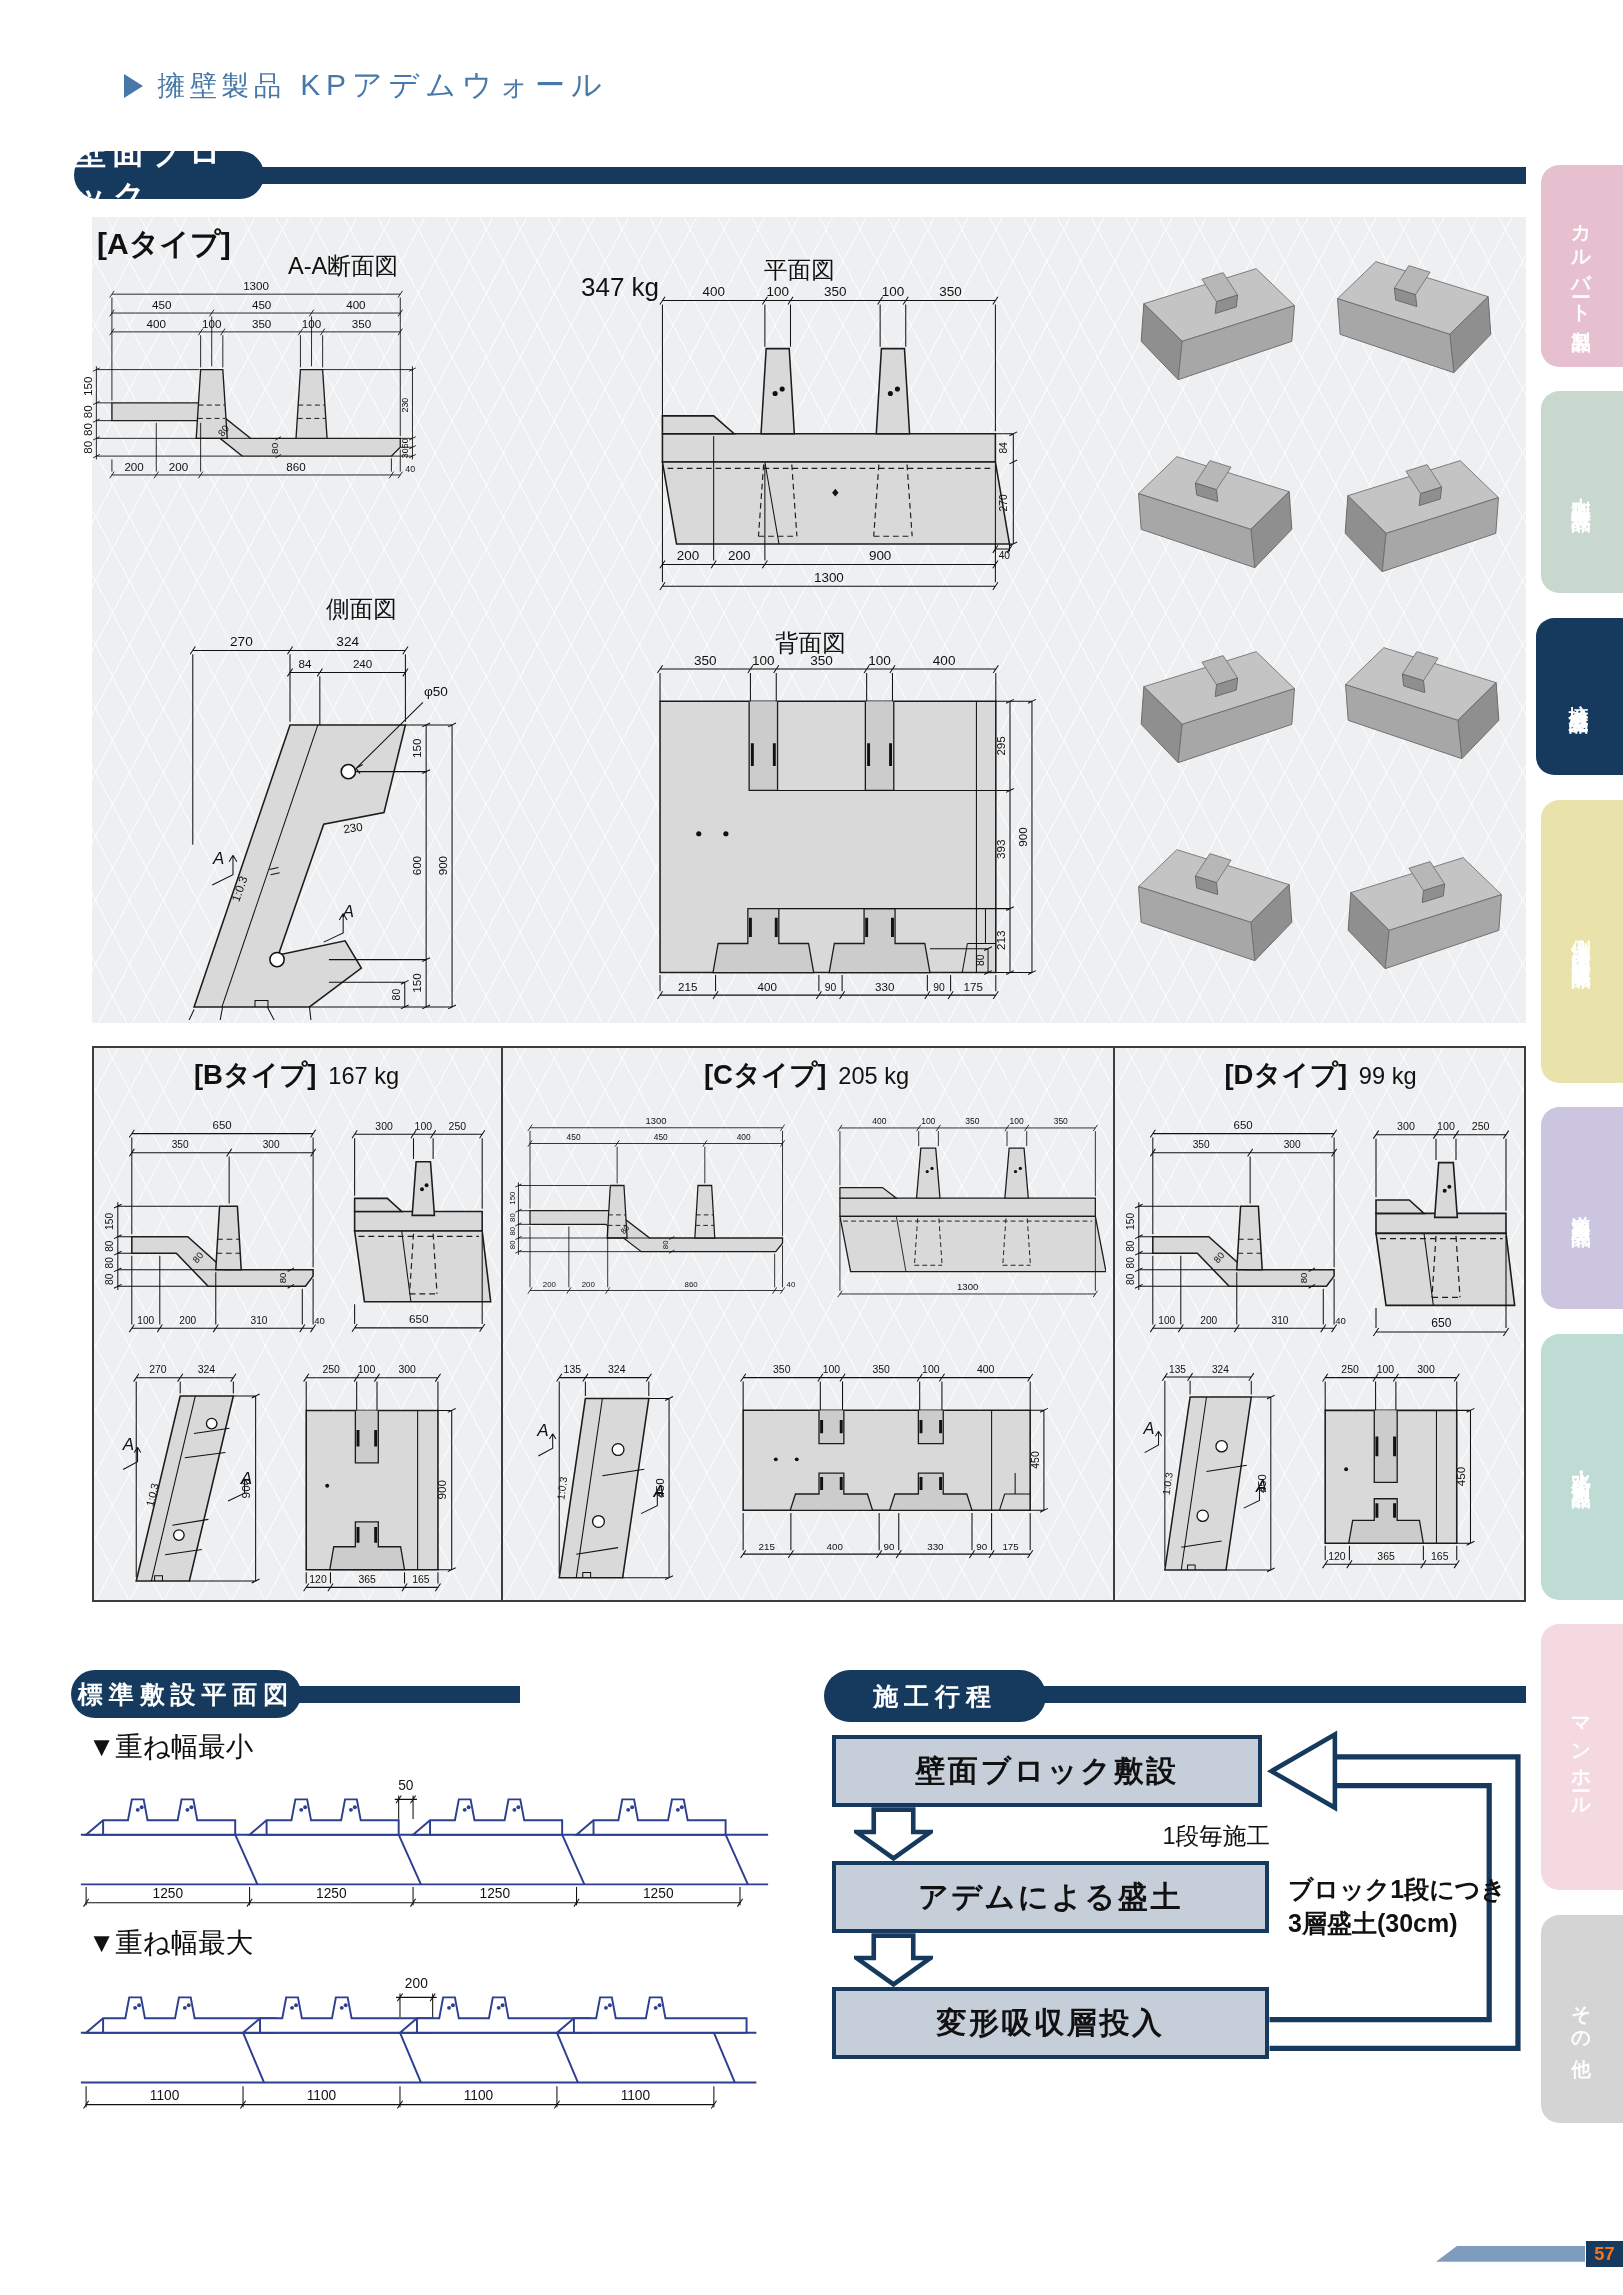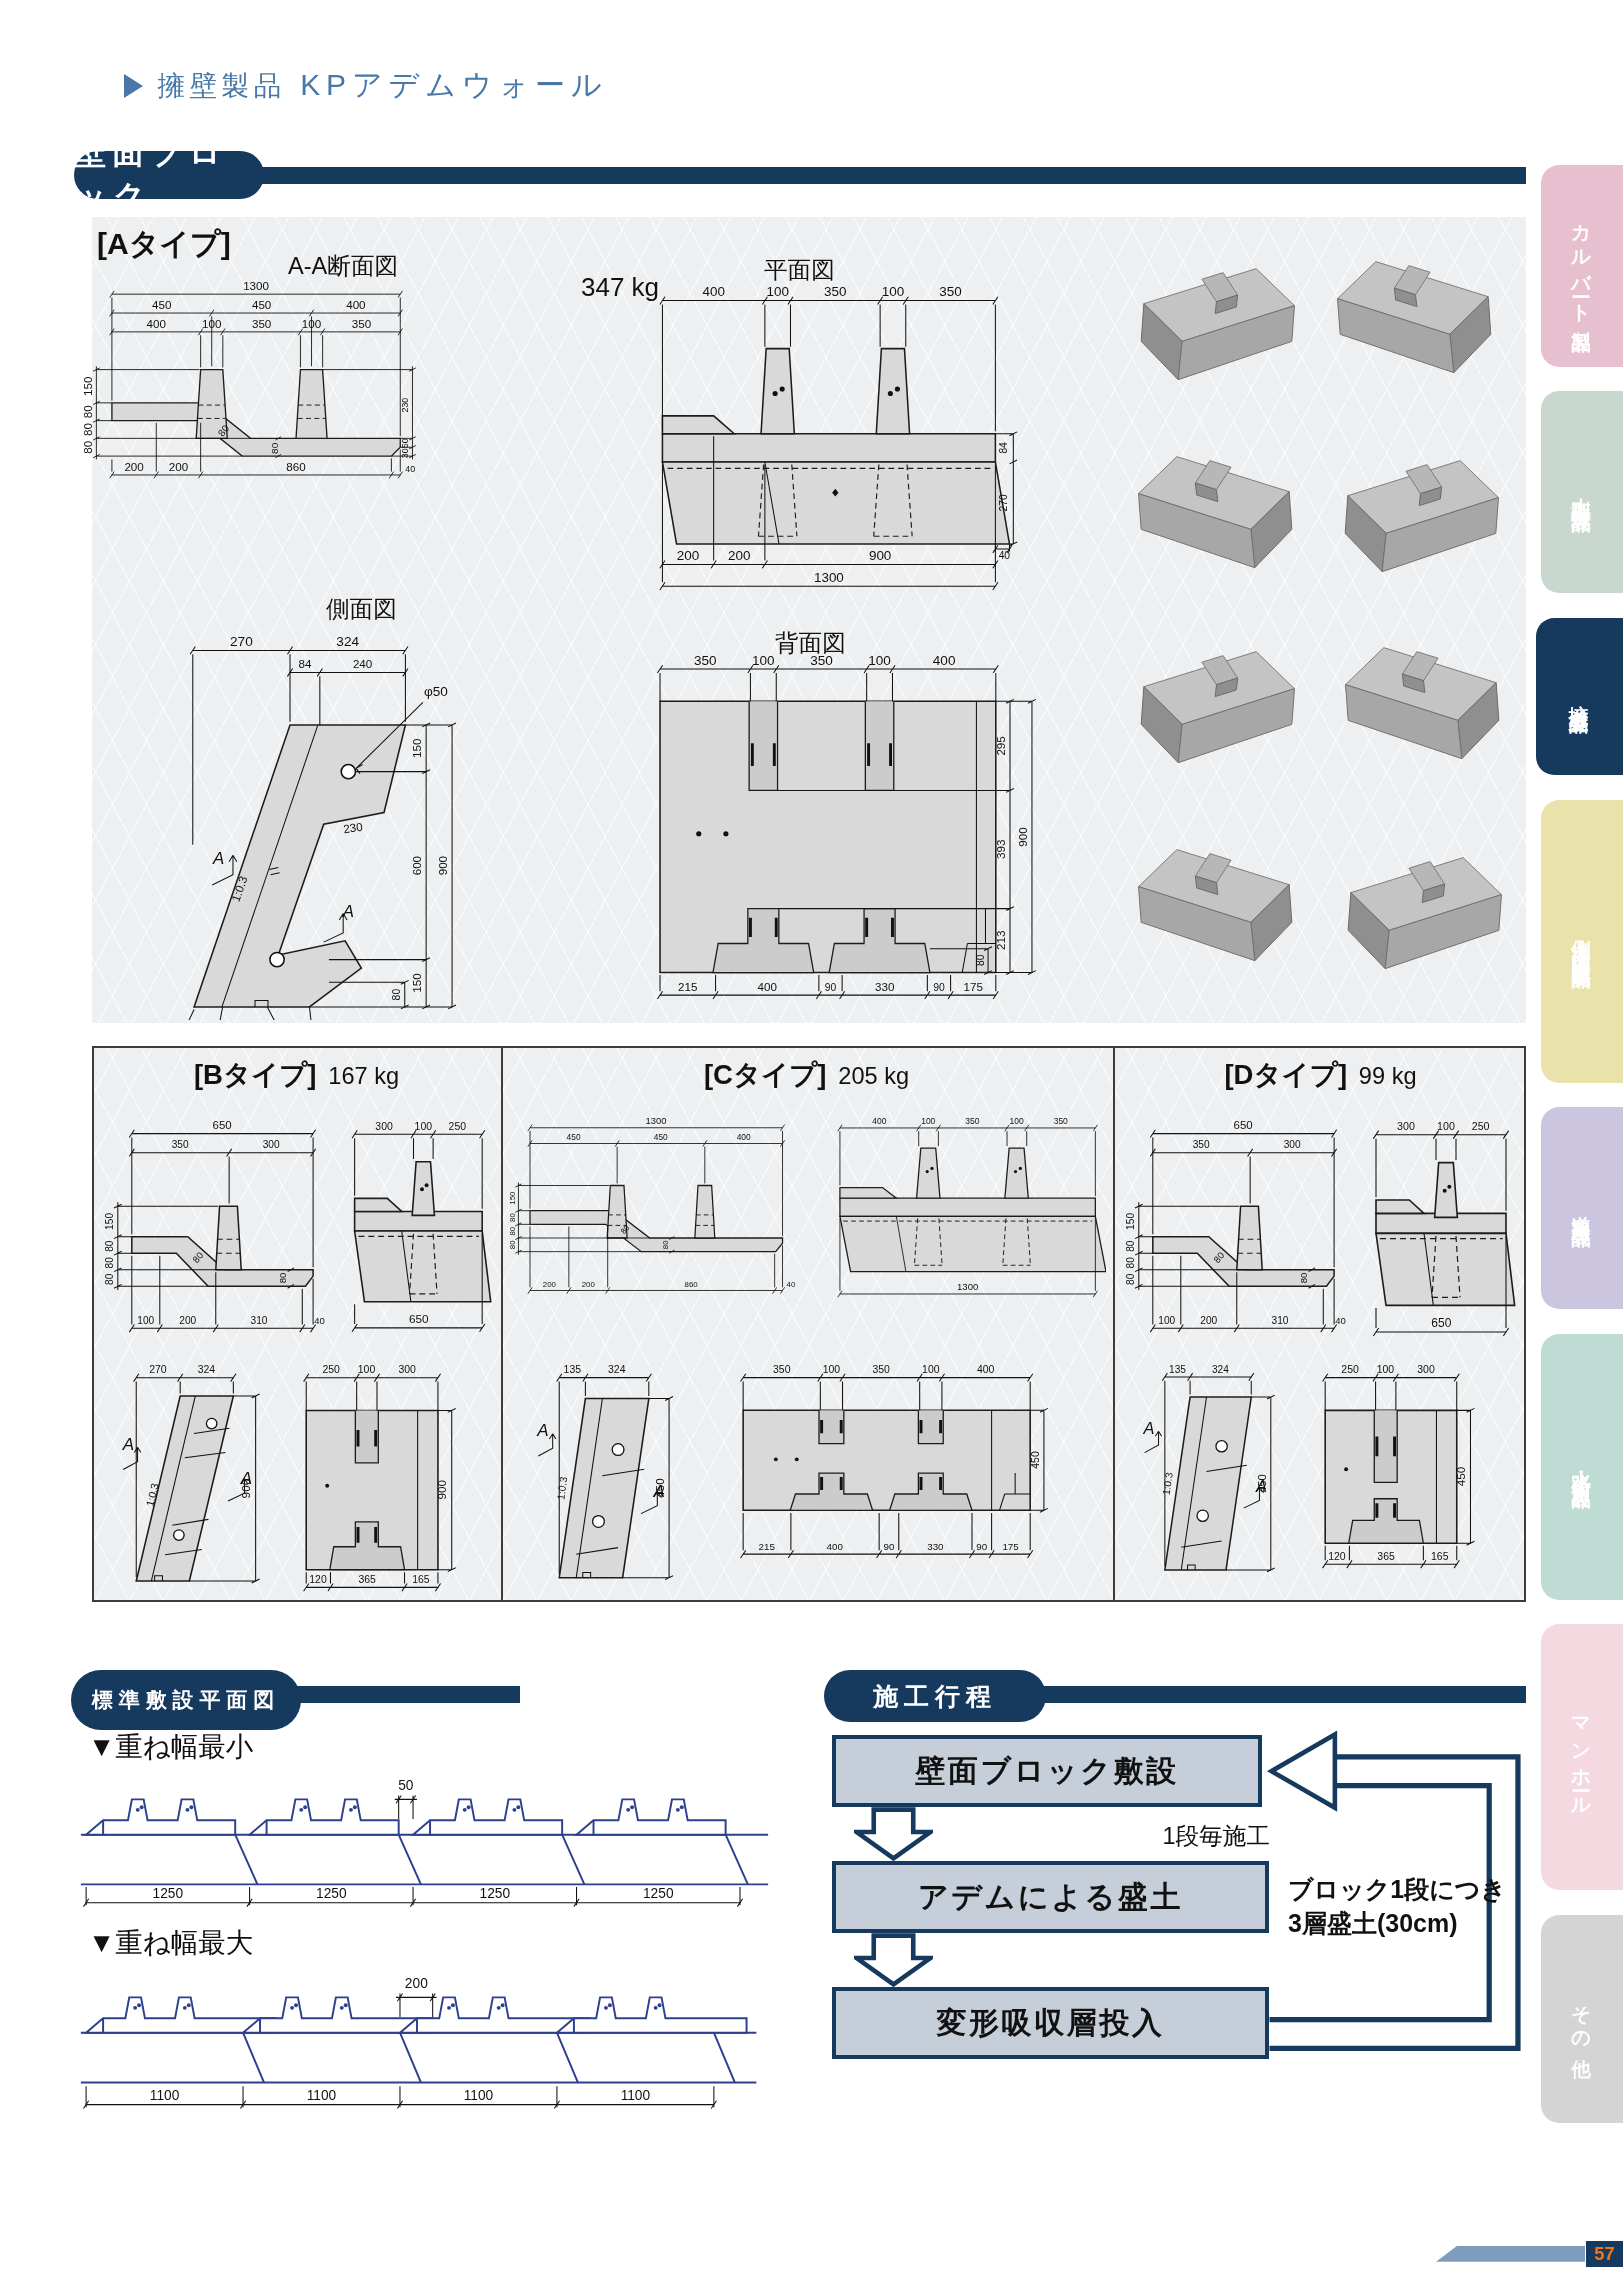--- a/index.html
+++ b/index.html
@@ -652,21 +652,21 @@
   <text class="d16" x="132" y="23">100</text>
   <text class="d16" x="194" y="23">300</text>
   <text class="d18" x="254" y="181" transform="rotate(-90,254,181)">450</text>
   <text class="d16" x="58" y="308">120</text>
   <text class="d16" x="133" y="308">365</text>
   <text class="d16" x="215" y="308">165</text>
  </g>
 </svg>
 
 <div class="abs bline" style="left:281px;top:1686px;width:239px"></div>
-<div class="abs pill" style="left:71px;top:1670px;width:230px;height:60px;font-size:21px">標準敷設平面図</div>
+<div class="abs pill" style="left:71px;top:1670px;width:230px;height:48px;font-size:25px">標準敷設平面図</div>
 <div class="abs tri-label" style="left:88px;top:1729px">▼重ね幅最小</div>
 
 <svg class="abs" style="left:73px;top:1751px" width="703" viewBox="0 0 1075 245">
  <g>
   <path class="nv" d="M12,128L1063,128M12,204L1063,204"></path>
   <g id="unitmin">
    <path class="nvf" d="M20,128L46,106L84,106L90,74L108,74L114,106L160,106L166,74L184,74L190,106L248,106L248,128Z"></path>
    <path class="nv" d="M248,128L282,204M46,106L46,128"></path>
    <circle class="nvd" cx="99" cy="90" r="3"></circle>
         <circle class="nvd" cx="105" cy="86" r="3"></circle>

